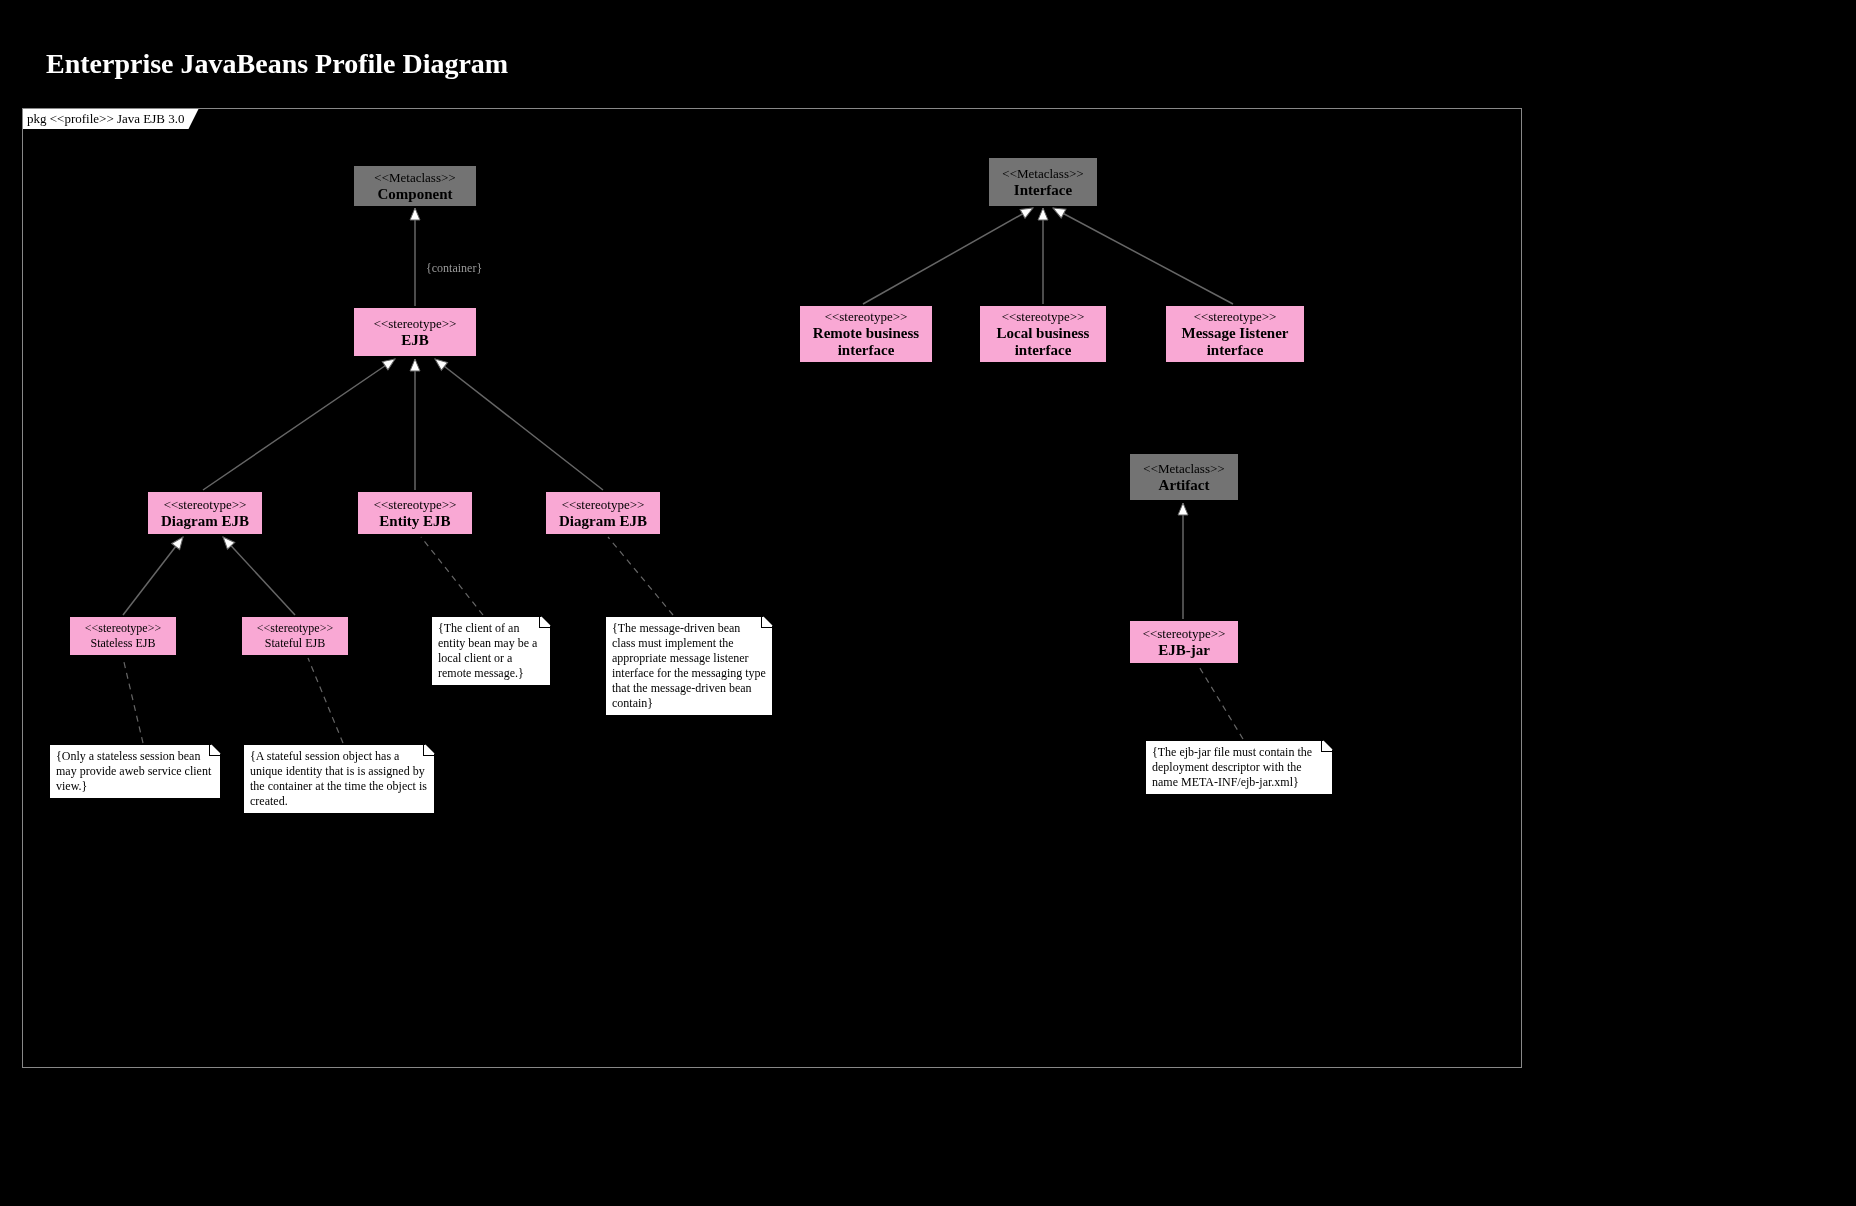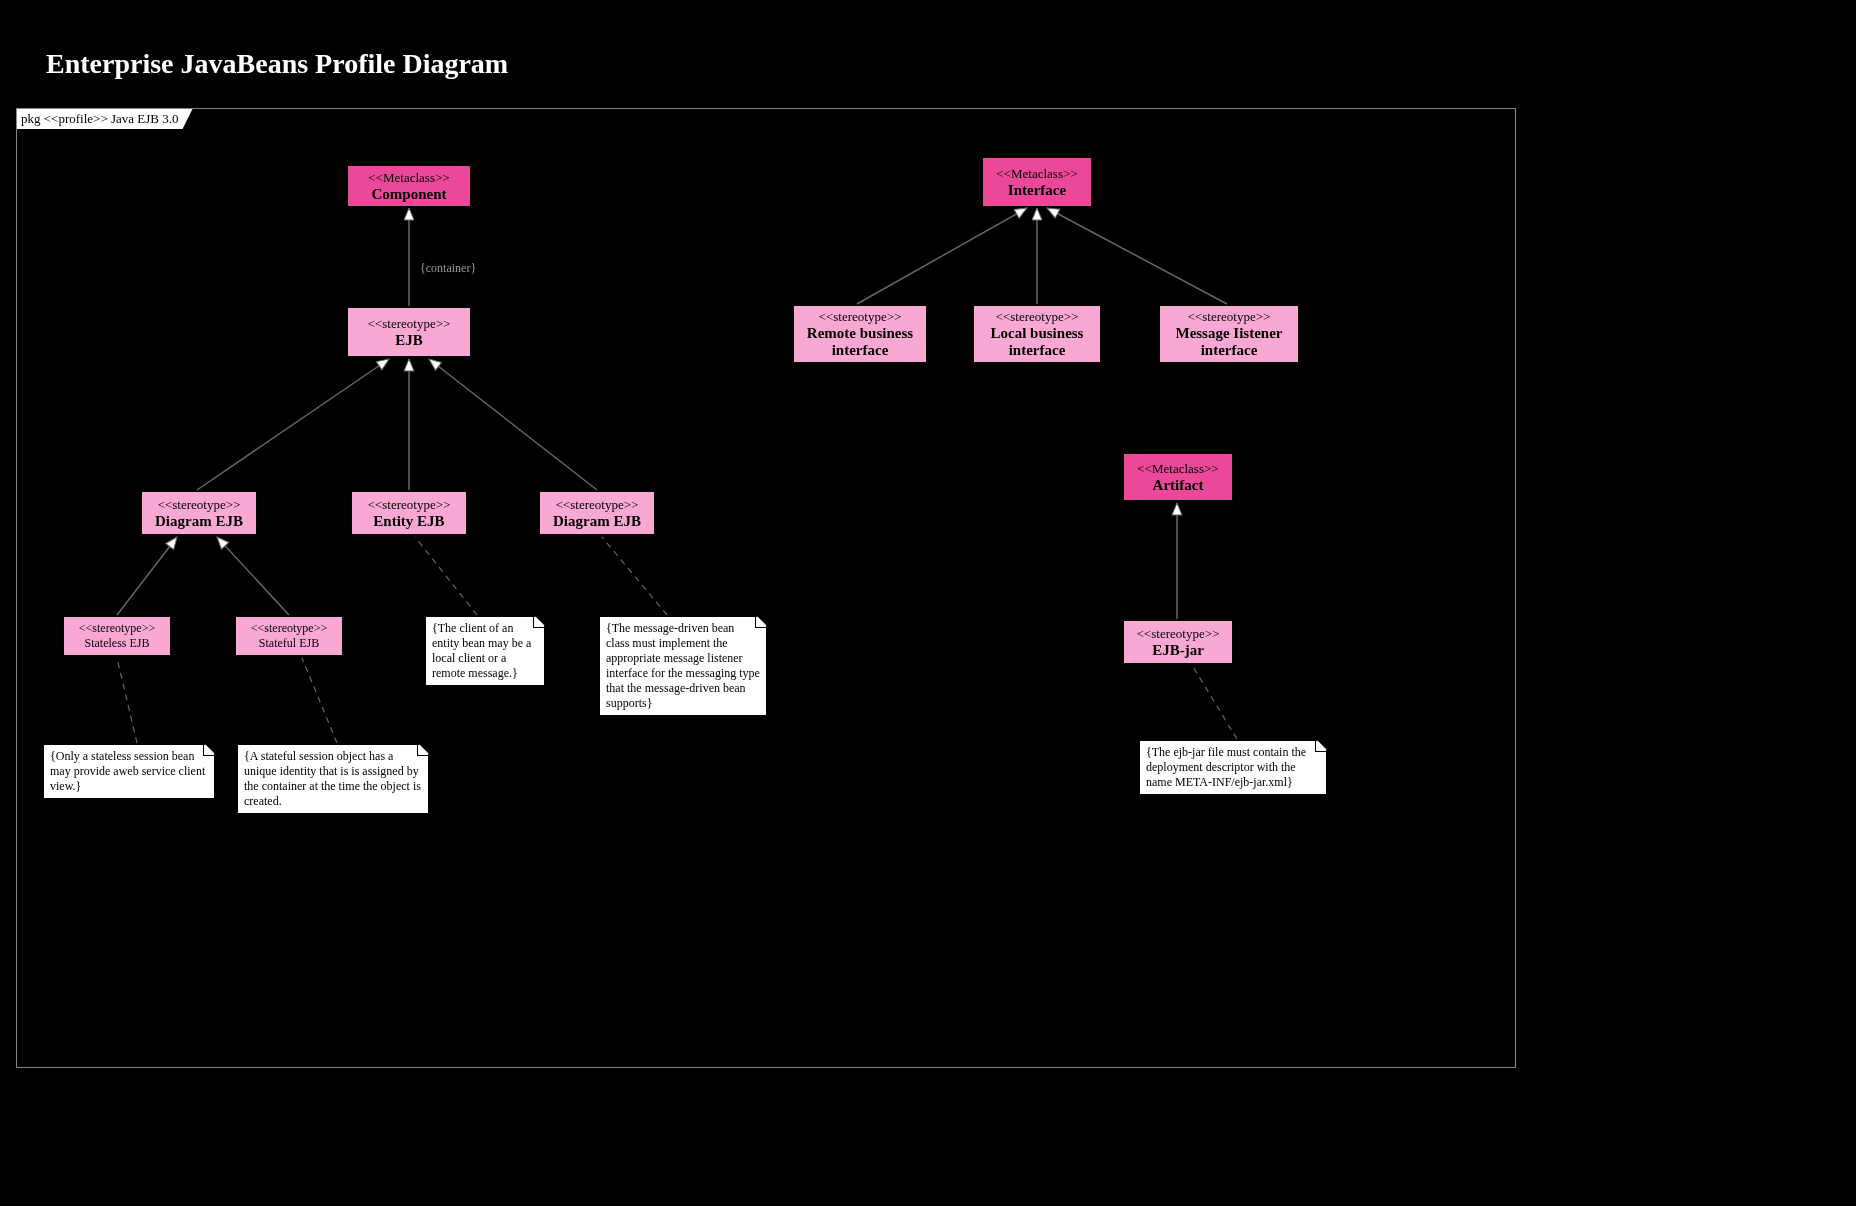--- a/index.html
+++ b/index.html
@@ -17,21 +17,21 @@
     top: 48px;
     left: 46px;
     font-family: 'Times New Roman', serif;
     font-size: 28px;
     font-weight: bold;
     color: #fff;
   }
   .frame {
     position: absolute;
     top: 108px;
-    left: 16px;
+    left: 22px;
     width: 1500px;
     height: 960px;
     border: 1px solid #888;
   }
   .frame-label {
     position: absolute;
     top: 0;
     left: 0;
     background: #fff;
     color: #000;
@@ -46,21 +46,21 @@
     color: #000;
     border: 1px solid #000;
     text-align: center;
     font-family: 'Times New Roman', serif;
     display: flex;
     flex-direction: column;
     justify-content: center;
     padding: 4px 6px;
     z-index: 5;
   }
-  .node.blue { background: #ec4899; }
+  .node.blue { background: #737373; }
   .node .stereo { font-size: 13px; }
   .node .name  { font-size: 15px; font-weight: bold; }
   .node.small .stereo { font-size: 12px; }
   .node.small .name   { font-size: 12px; font-weight: normal; }
   .note {
     position: absolute;
     background: #fff;
     color: #000;
     font-family: 'Times New Roman', serif;
     font-size: 12px;
@@ -162,21 +162,21 @@
     <div class="name">Stateless EJB</div>
   </div>
   <div class="node small" style="left:218px; top:507px; width:108px; height:40px;">
     <div class="stereo">&lt;&lt;stereotype&gt;&gt;</div>
     <div class="name">Stateful EJB</div>
   </div>
 
   <div class="note note-border" style="left:26px; top:635px; width:172px;">{Only a stateless session bean may provide aweb service client view.}</div>
   <div class="note note-border" style="left:220px; top:635px; width:192px;">{A stateful session object has a unique identity that is is assigned by the container at the time the object is created.</div>
   <div class="note note-border" style="left:408px; top:507px; width:120px;">{The client of an entity bean may be a local client or a remote message.}</div>
-  <div class="note note-border" style="left:582px; top:507px; width:168px;">{The message-driven bean class must implement the appropriate message listener interface for the messaging type that the message-driven bean supports}</div>
+  <div class="note note-border" style="left:582px; top:507px; width:168px;">{The message-driven bean class must implement the appropriate message listener interface for the messaging type that the message-driven bean contain}</div>
 
   <div class="node blue" style="left:965px; top:48px; width:110px; height:50px;">
     <div class="stereo">&lt;&lt;Metaclass&gt;&gt;</div>
     <div class="name">Interface</div>
   </div>
   <div class="node" style="left:776px; top:196px; width:134px; height:58px;">
     <div class="stereo">&lt;&lt;stereotype&gt;&gt;</div>
     <div class="name">Remote business interface</div>
   </div>
   <div class="node" style="left:956px; top:196px; width:128px; height:58px;">

